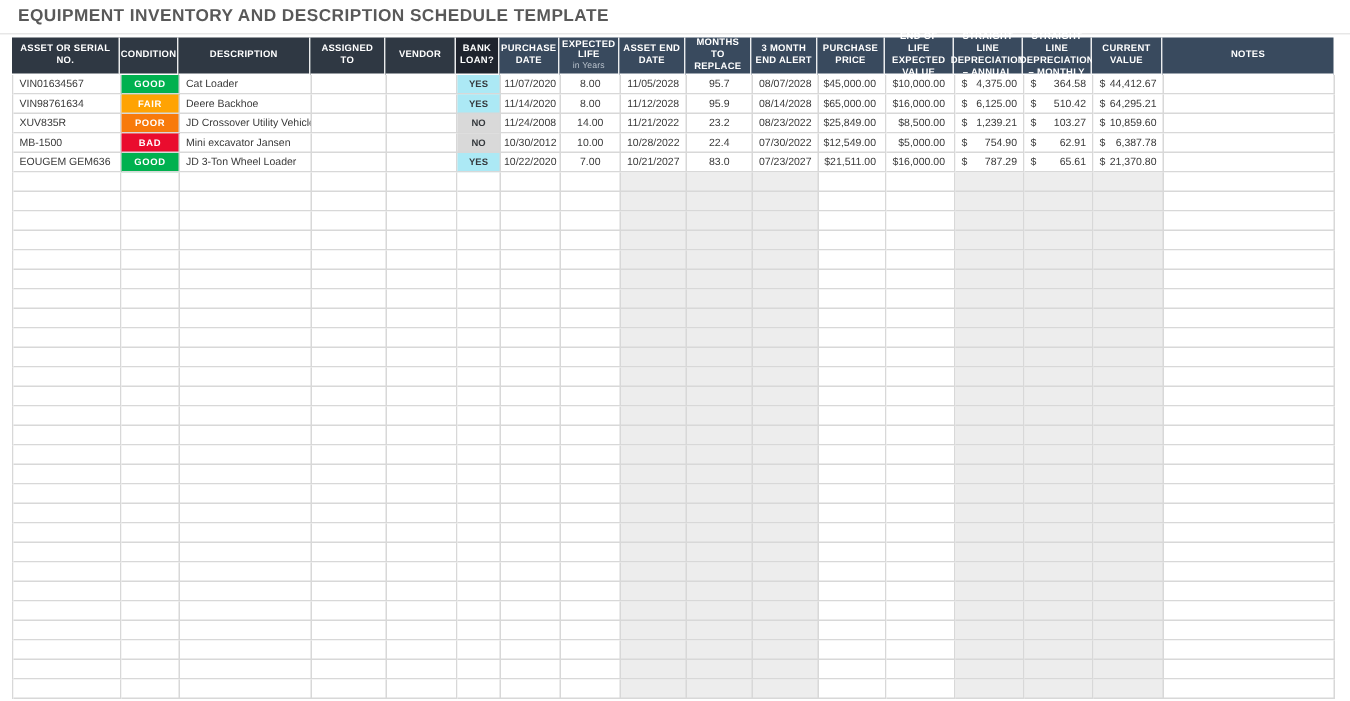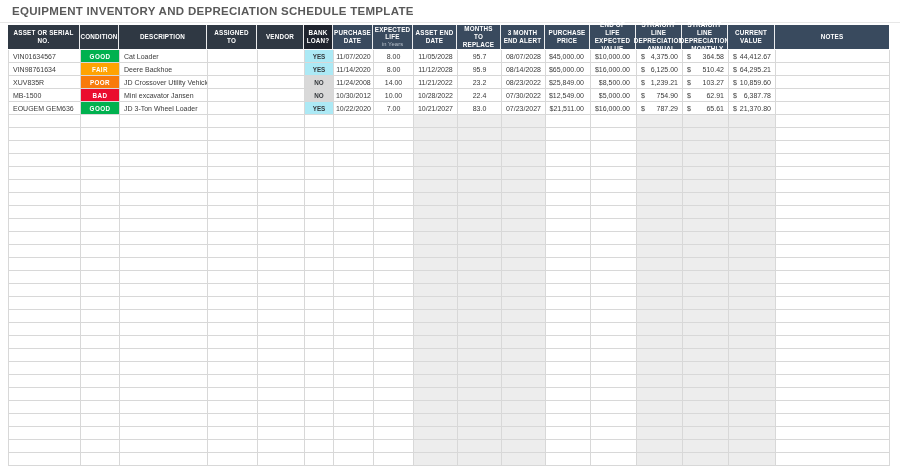--- a/index.html
+++ b/index.html
@@ -48,21 +48,21 @@
   .chip{justify-content:center;font-weight:bold;font-size:6.3px;padding:0;}
   .chip-cond{color:#ffffff;letter-spacing:.4px;}
   .chip-loan{color:#35393d;}
   .shaded{background:#ededed;}
 </style>
 </head>
 <body>
 
 <div>
   <div class="title-row">
-    <h1>EQUIPMENT INVENTORY AND DEPRECIATION SCHEDULE TEMPLATE</h1>
+    <h1>EQUIPMENT INVENTORY AND DESCRIPTION SCHEDULE TEMPLATE</h1>
   </div>
   <div class="sheet">
     <div class="grid-row header">
         <div class="hcell" style="background: rgb(47, 56, 67);">
           <span>ASSET OR SERIAL NO.</span>
         </div>
         <div class="hcell" style="background: rgb(47, 56, 67);">
           <span>CONDITION</span>
         </div>
         <div class="hcell" style="background: rgb(47, 56, 67);">

